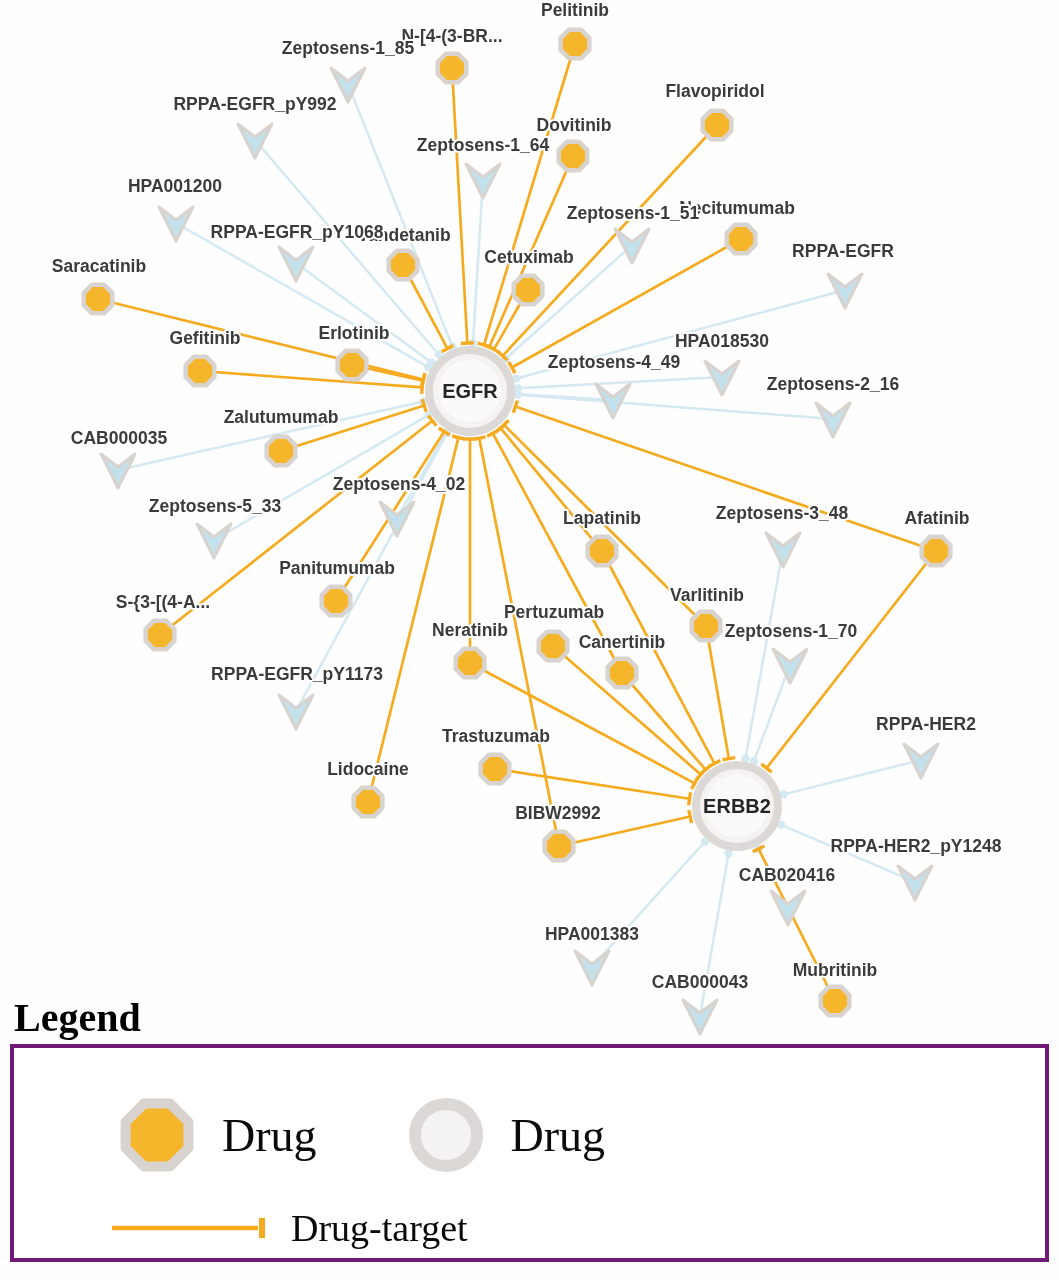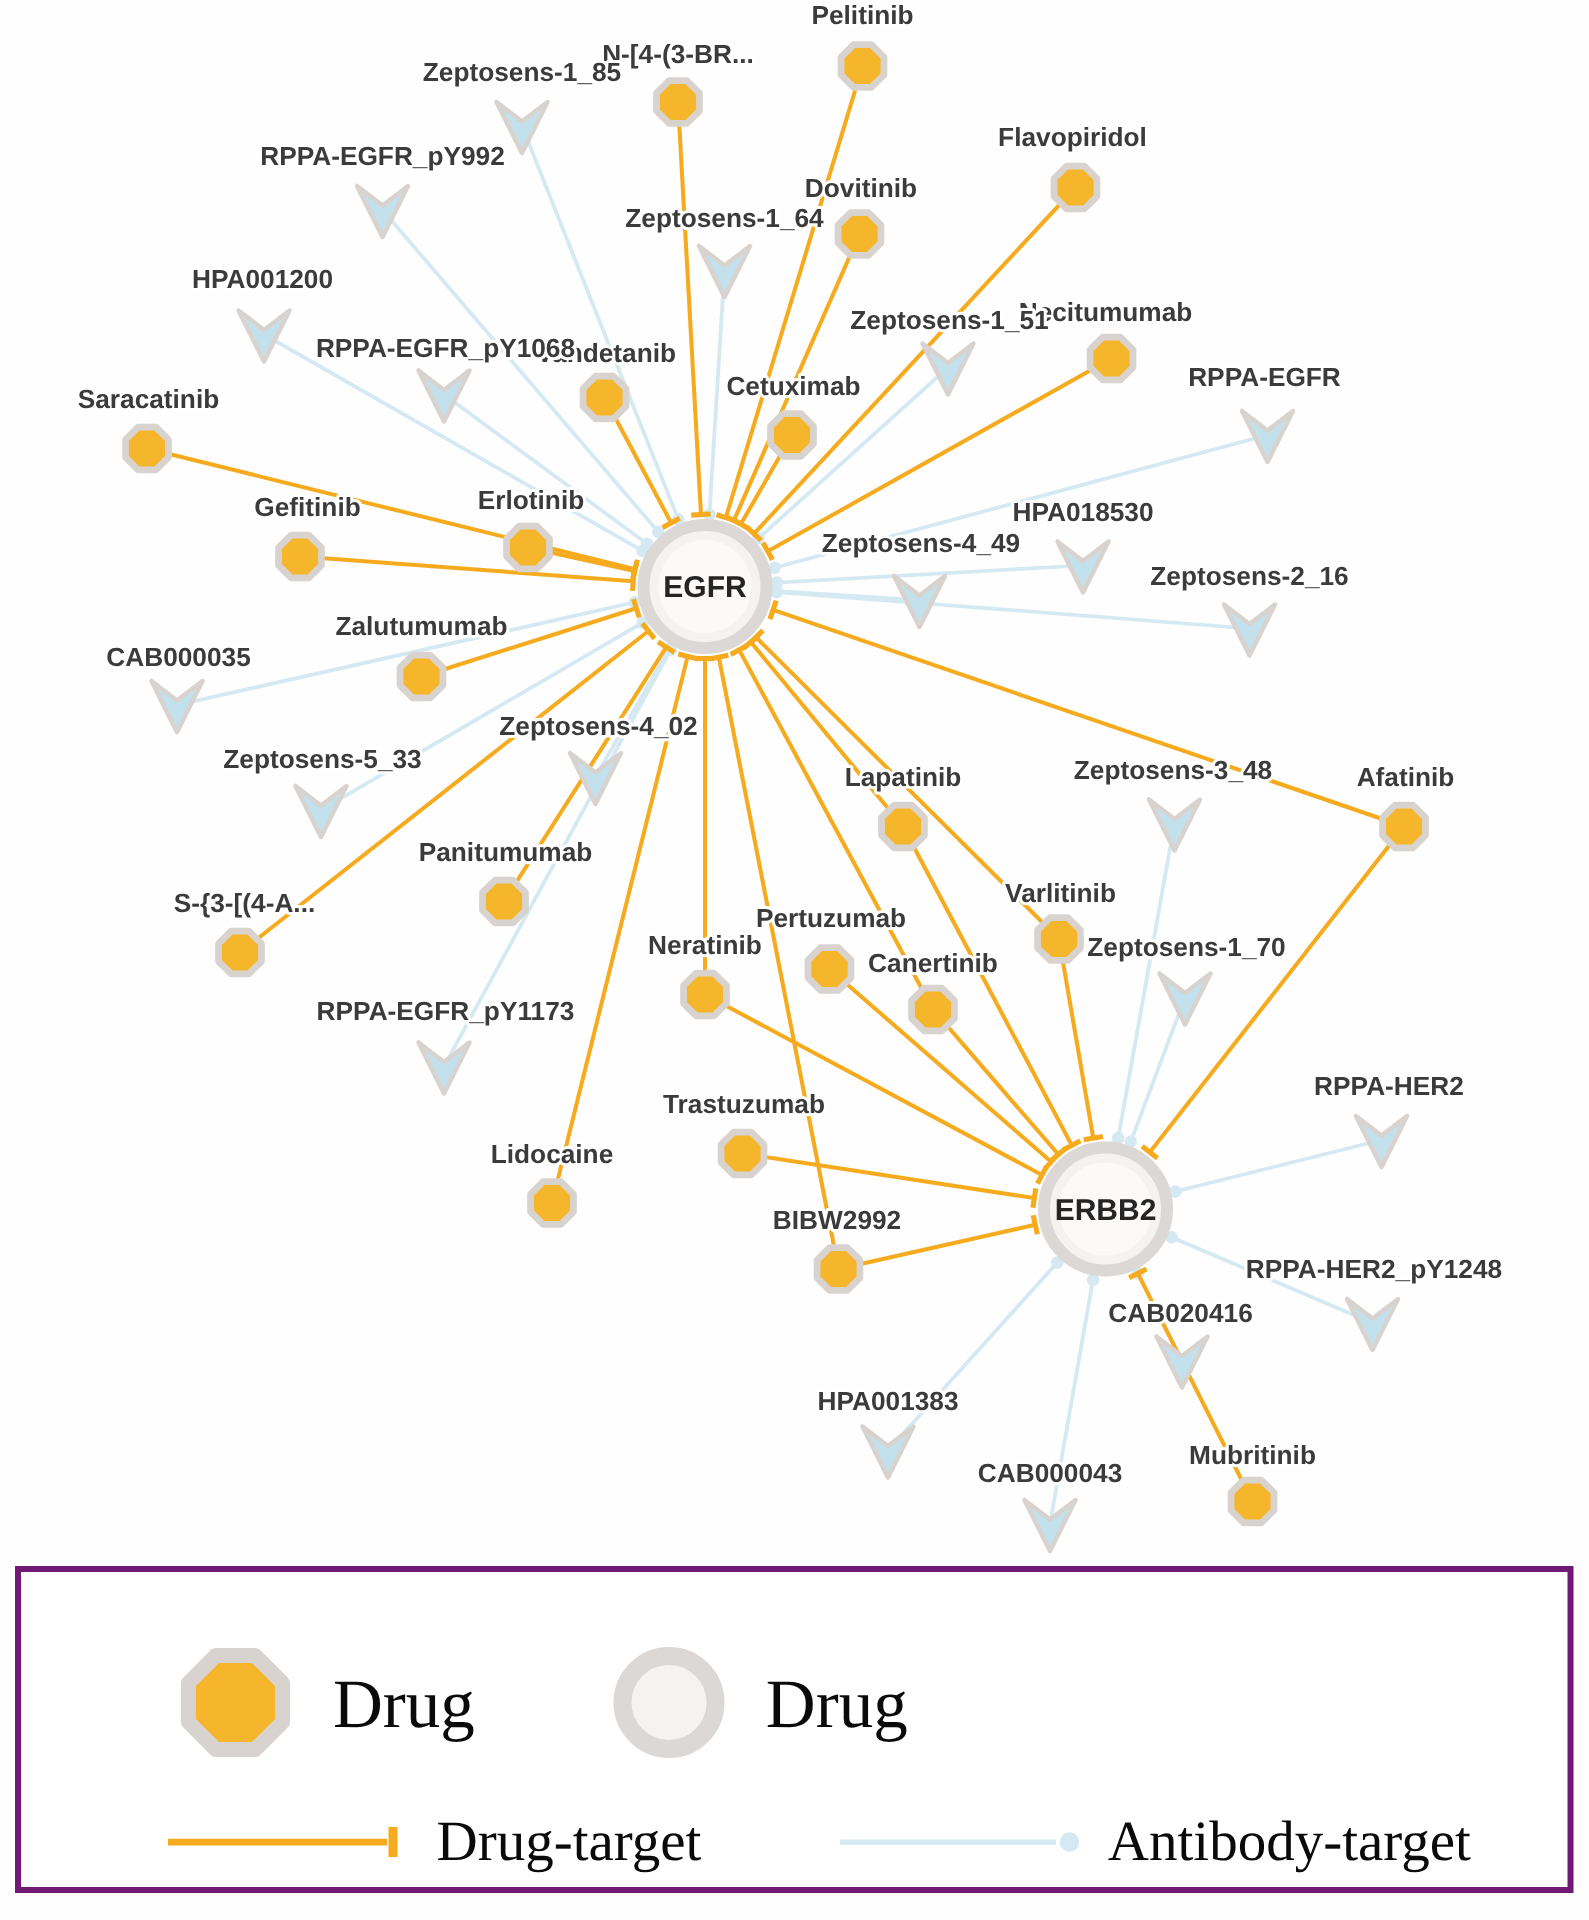--- a/index.html
+++ b/index.html
@@ -241,20 +241,21 @@
         <text x="791" y="637" class="node-label">Zeptosens-1_70</text>
         <text x="297" y="680" class="node-label">RPPA-EGFR_pY1173</text>
         <text x="926" y="730" class="node-label">RPPA-HER2</text>
         <text x="916" y="852" class="node-label">RPPA-HER2_pY1248</text>
         <text x="787" y="881" class="node-label">CAB020416</text>
         <text x="592" y="940" class="node-label">HPA001383</text>
         <text x="700" y="988" class="node-label">CAB000043</text>
       </g>
     </svg>
 
+  <div class="legend-title">Legend</div>
 
   <div class="legend-box">
 
     <div class="legend-row legend-row-nodes">
       <div class="legend-item" style="margin-left:100px">
         <svg width="86" height="86" viewBox="0 0 86 86">
           <polygon class="lg-oct" points="74.4,56 56,74.4 30,74.4 11.6,56 11.6,30 30,11.6 56,11.6 74.4,30"></polygon>
         </svg>
         <span class="lg-text">Drug</span>
       </div>
@@ -267,23 +268,16 @@
     </div>
 
     <div class="legend-row legend-row-edges">
       <div class="legend-item" style="margin-left:96px">
         <svg width="165" height="26" viewBox="0 0 165 26">
           <line class="lg-dline" x1="2" y1="13" x2="148" y2="13"></line>
           <line class="lg-dtee" x1="152" y1="3" x2="152" y2="23"></line>
         </svg>
         <span class="lg-text2">Drug-target</span>
       </div>
-      <div class="legend-item" style="margin-left:90px">
-        <svg width="165" height="26" viewBox="0 0 165 26">
-          <line class="lg-aline" x1="2" y1="13" x2="146" y2="13"></line>
-          <circle class="lg-adot" cx="155" cy="13" r="6.5"></circle>
-        </svg>
-        <span class="lg-text2">Antibody-target</span>
-      </div>
     </div>
 
   </div>
 </div>
 
 </body></html>

